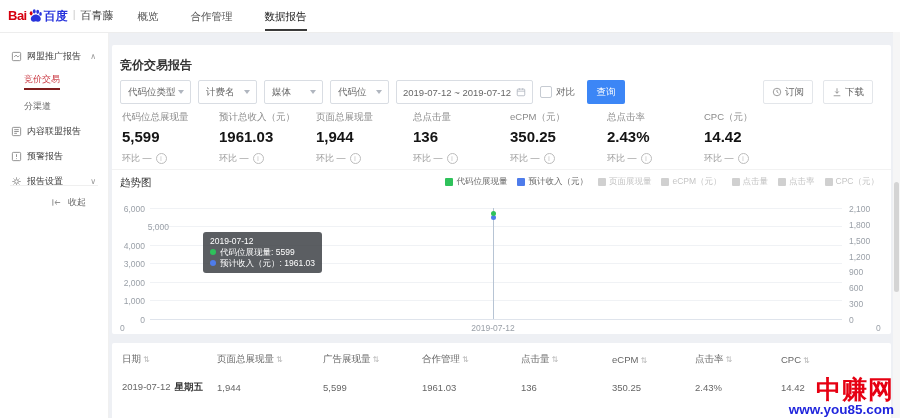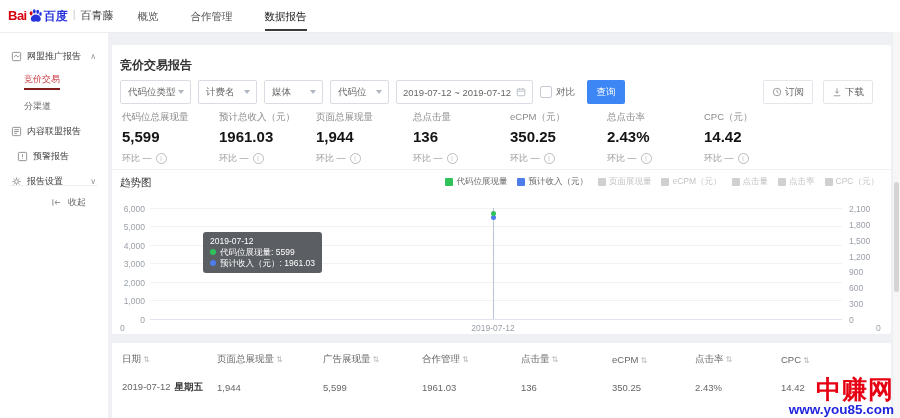--- a/index.html
+++ b/index.html
@@ -137,21 +137,21 @@
     <div class="side-sub" style="top:64px;">
       <span class="lbl">分渠道</span>
     </div>
     <div class="side-item" style="top:89px;">
       <svg width="11" height="11" viewBox="0 0 12 12">
           <rect x="1.5" y="1.5" width="9" height="9" rx="1" fill="none" stroke="#8a8a8a"></rect>
           <path d="M3.5 4h5M3.5 6h5M3.5 8h3" stroke="#8a8a8a"></path>
         </svg>
       <span class="lbl">内容联盟报告</span>
     </div>
-    <div class="side-item" style="top:114px;padding-left:6px;">
+    <div class="side-item" style="top:114px;">
       <svg width="11" height="11" viewBox="0 0 12 12">
           <rect x="1.5" y="1.5" width="9" height="9" rx="1" fill="none" stroke="#8a8a8a"></rect>
           <path d="M6 3.5v3M6 8v.8" stroke="#8a8a8a"></path>
         </svg>
       <span class="lbl">预警报告</span>
     </div>
     <div class="side-item" style="top:139px;">
       <svg width="11" height="11" viewBox="0 0 12 12">
           <circle cx="6" cy="6" r="2" fill="none" stroke="#8a8a8a"></circle>
           <path d="M6 1.5v1.6M6 8.9v1.6M1.5 6h1.6M8.9 6h1.6M2.8 2.8l1.1 1.1M8.1 8.1l1.1 1.1M9.2 2.8L8.1 3.9M3.9 8.1L2.8 9.2" stroke="#8a8a8a"></path>
@@ -318,21 +318,21 @@
       <div>
         <div class="gridline" style="top:163px;"></div>
         <div class="gridline" style="top:181px;"></div>
         <div class="gridline" style="top:200px;"></div>
         <div class="gridline" style="top:218px;"></div>
         <div class="gridline" style="top:237px;"></div>
         <div class="gridline" style="top:255px;"></div>
         <div class="gridline axis" style="top:274px;"></div>
 
         <div class="ylab" style="top:159px;">6,000</div>
-        <div class="ylab" style="top:177px;">5,000</div>
+        <div class="ylab" style="top:177px;padding-left:24px;">5,000</div>
         <div class="ylab" style="top:196px;">4,000</div>
         <div class="ylab" style="top:214px;">3,000</div>
         <div class="ylab" style="top:233px;">2,000</div>
         <div class="ylab" style="top:251px;">1,000</div>
         <div class="ylab" style="top:270px;">0</div>
 
         <div class="yrlab" style="top:159px;">2,100</div>
         <div class="yrlab" style="top:175px;">1,800</div>
         <div class="yrlab" style="top:191px;">1,500</div>
         <div class="yrlab" style="top:207px;">1,200</div>

